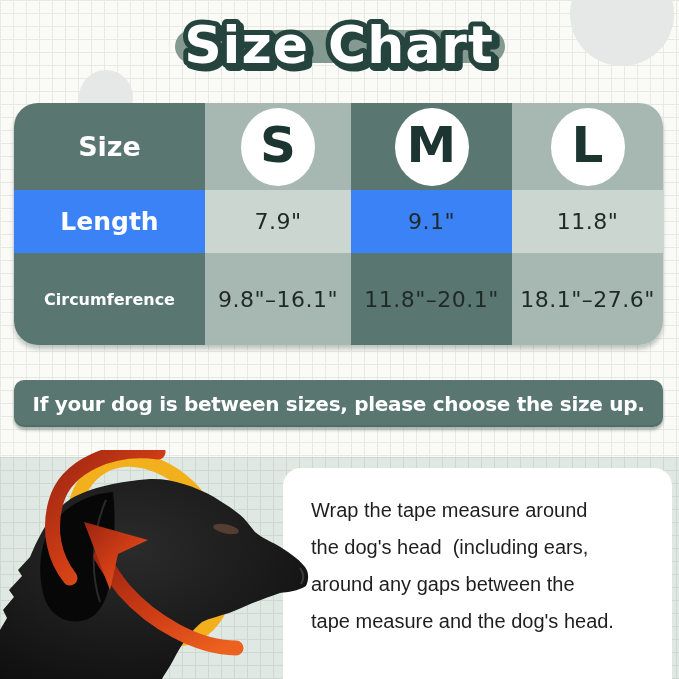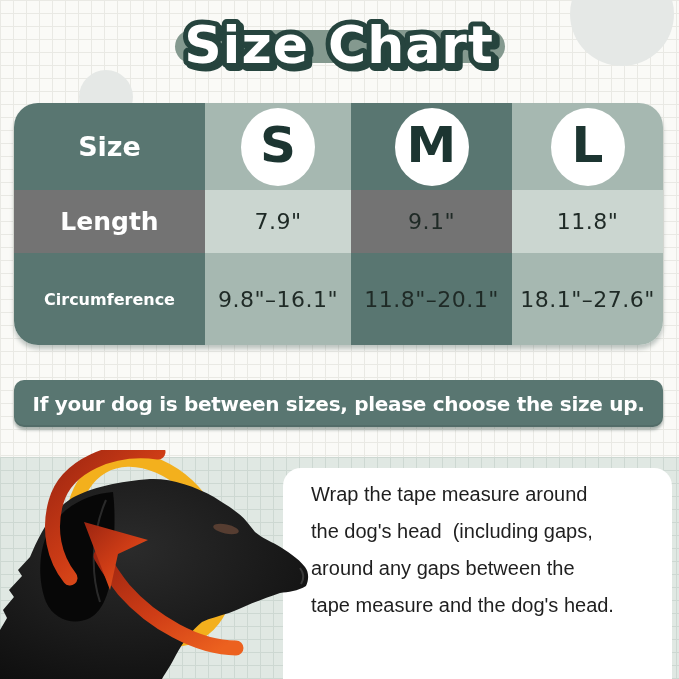--- a/index.html
+++ b/index.html
@@ -46,21 +46,21 @@
   .size-table{
     position:absolute;left:14px;top:103px;width:649px;height:242px;z-index:2;
     display:grid;grid-template-columns:191px 146px 161px 151px;
     grid-template-rows:87px 63px 92px;
     border-radius:24px;overflow:hidden;
     box-shadow:0 4px 4px rgba(80,100,95,.35);
   }
   .cell{display:flex;align-items:center;justify-content:center;}
   .c-dark{background:#597671;}
   .c-light{background:#a6b8b1;}
-  .c-med{background:#737373;}
+  .c-med{background:#3b82f6;}
   .c-xlight{background:#cbd6d0;}
   .corner-label{color:#fff;font-weight:bold;font-size:27px;font-family:"DejaVu Sans",sans-serif;}
   .row-label{color:#fff;font-weight:bold;font-family:"DejaVu Sans",sans-serif;}
   .row-label.length{font-size:25px;}
   .row-label.circ{font-size:16px;}
   .size-badge{
     width:74px;height:78px;border-radius:50%;background:#fff;
     display:flex;align-items:center;justify-content:center;
   }
   .size-letter{
@@ -76,21 +76,21 @@
     display:flex;align-items:center;justify-content:center;
     box-shadow:0 3px 3px rgba(70,90,85,.45), inset 0 -2px 0 rgba(0,0,0,.08);
   }
   .notice-text{color:#fff;font-weight:bold;font-size:20px;font-family:"DejaVu Sans",sans-serif;letter-spacing:-0.3px;}
 
   
   .instruction-card{
     position:absolute;left:283px;top:468px;width:389px;height:211px;z-index:2;
     background:#ffffff;border-radius:18px 18px 0 0;
   }
-  .instruction-textblock{padding:8px 18px 0 28px;}
+  .instruction-textblock{padding:24px 18px 0 28px;}
   .instruction-line{
     font-size:20px;line-height:37px;color:#1f1f1f;
     font-family:"Liberation Sans",sans-serif;white-space:pre;
   }
   .dog-svg{position:absolute;left:0;top:450px;z-index:3;}
 </style>
 </head>
 <body>
 
 <div class="grid-top"></div>
@@ -152,21 +152,21 @@
   </div>
 </div>
 
 <div class="notice-banner">
   <span class="notice-text">If your dog is between sizes, please choose the size up.</span>
 </div>
 
 <div class="instruction-card">
   <div class="instruction-textblock">
     <div class="instruction-line">Wrap the tape measure around</div>
-    <div class="instruction-line">the dog's head  (including gaps,</div>
+    <div class="instruction-line">the dog's head  (including ears,</div>
     <div class="instruction-line">around any gaps between the</div>
     <div class="instruction-line">tape measure and the dog's head.</div>
   </div>
 </div>
 
 <svg class="dog-svg" width="312" height="229" viewBox="0 0 312 229">
   <defs>
     <linearGradient id="rg" x1="0" y1="0" x2="0.9" y2="1">
       <stop offset="0" stop-color="#9c2511"></stop>
       <stop offset="0.55" stop-color="#cf3d16"></stop>

